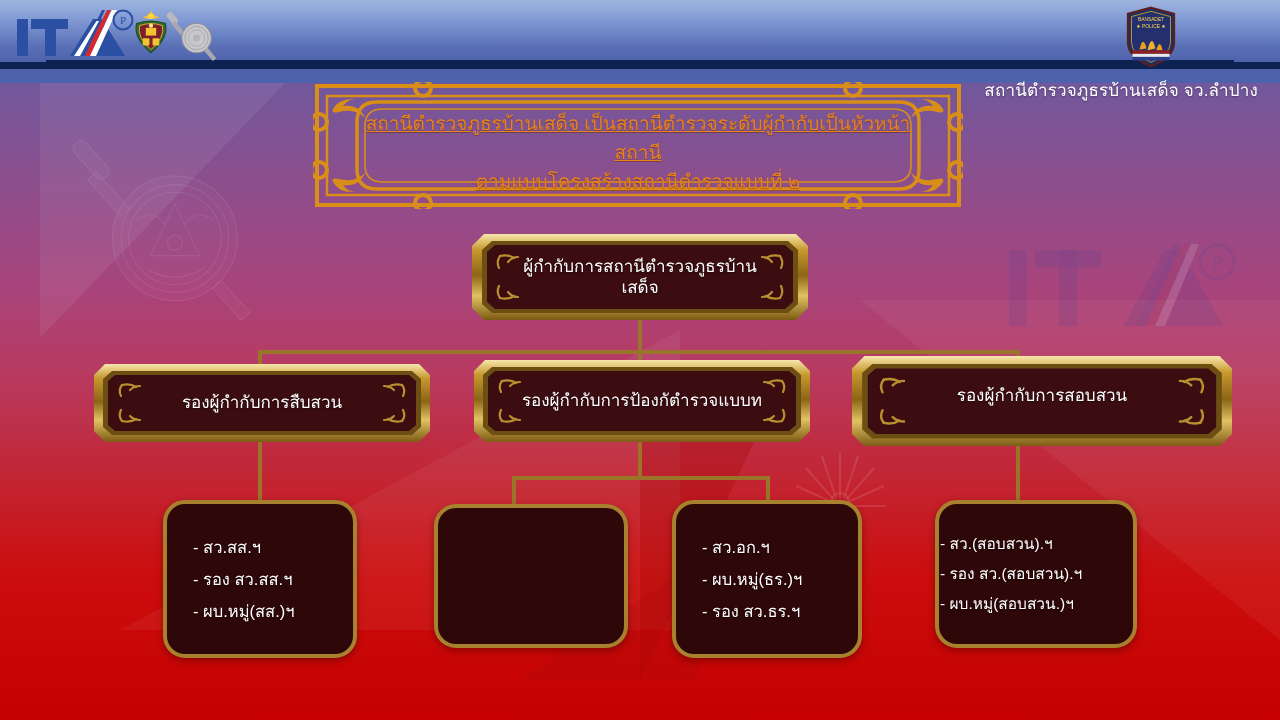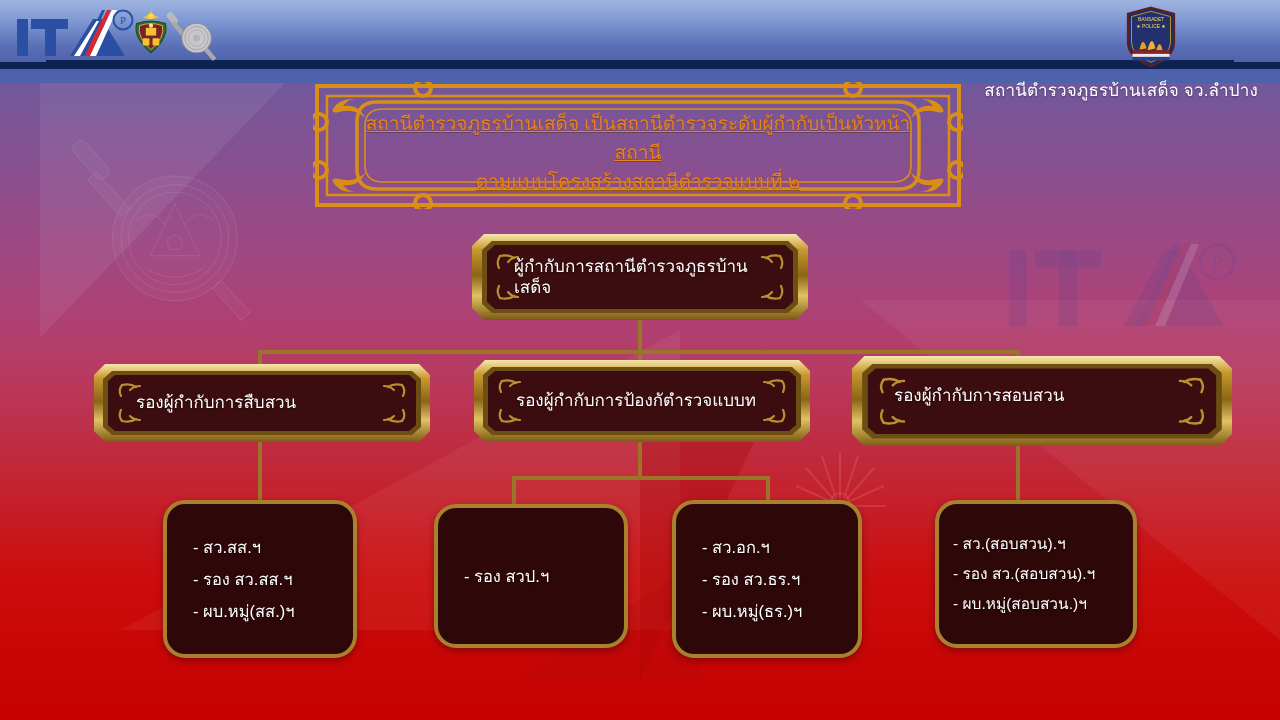--- a/index.html
+++ b/index.html
@@ -102,23 +102,23 @@
 
   
   .conn{position:absolute;background:#9a7428;}
   .conn.v{width:4px;}
   .conn.h{height:4px;}
 
   
   .plaque{position:absolute;}
   .plaque .psvg{position:absolute;inset:0;}
   .plaque .plabel{
-    position:absolute;left:8px;right:0;top:50%;
+    position:absolute;left:0;right:0;top:50%;
     transform:translateY(-50%);
-    text-align:left;color:#fff;font-size:17px;
+    text-align:center;color:#fff;font-size:17px;
     text-shadow:0 1px 2px rgba(0,0,0,.55);
     padding:0 34px;box-sizing:border-box;
     line-height:1.25;
   }
 
   
   .listbox{
     position:absolute;
     background:#2e0708;
     border:4px solid #a8812f;
@@ -126,21 +126,21 @@
     box-sizing:border-box;
     box-shadow:0 3px 7px rgba(60,0,0,.42);
     display:flex;flex-direction:column;justify-content:center;
   }
   .listbox ul{list-style:none;margin:0;padding:0 0 0 26px;}
   .listbox li{
     color:#fff;font-size:16.5px;line-height:1.95;
     text-shadow:0 1px 2px rgba(0,0,0,.55);
     white-space:nowrap;
   }
-  .lb-wide ul{padding-left:14px;}
+  .lb-wide ul{padding-left:1px;}
   .lb-wide li{font-size:15.5px;}
 </style>
 </head>
 <body>
 
 <div id="stage">
 
   <div class="bg-tri tri-a"></div>
   <div class="bg-tri tri-b"></div>
   <div class="bg-tri tri-c"></div>
@@ -403,29 +403,28 @@
   <div class="listbox" style="left:163px;top:500px;width:194px;height:158px;">
     <ul>
       <li>- สว.สส.ฯ</li>
       <li>- รอง สว.สส.ฯ</li>
       <li>- ผบ.หมู่(สส.)ฯ</li>
     </ul>
   </div>
 
   <div class="listbox" style="left:434px;top:504px;width:194px;height:144px;">
     <ul>
-      <li>- รอง สวป.ฯ</li>
     </ul>
   </div>
 
   <div class="listbox" style="left:672px;top:500px;width:190px;height:158px;">
     <ul>
       <li>- สว.อก.ฯ</li>
+      <li>- ผบ.หมู่(ธร.)ฯ</li>
       <li>- รอง สว.ธร.ฯ</li>
-      <li>- ผบ.หมู่(ธร.)ฯ</li>
     </ul>
   </div>
 
   <div class="listbox lb-wide" style="left:935px;top:500px;width:202px;height:148px;">
     <ul>
       <li>- สว.(สอบสวน).ฯ</li>
       <li>- รอง สว.(สอบสวน).ฯ</li>
       <li>- ผบ.หมู่(สอบสวน.)ฯ</li>
     </ul>
   </div>

